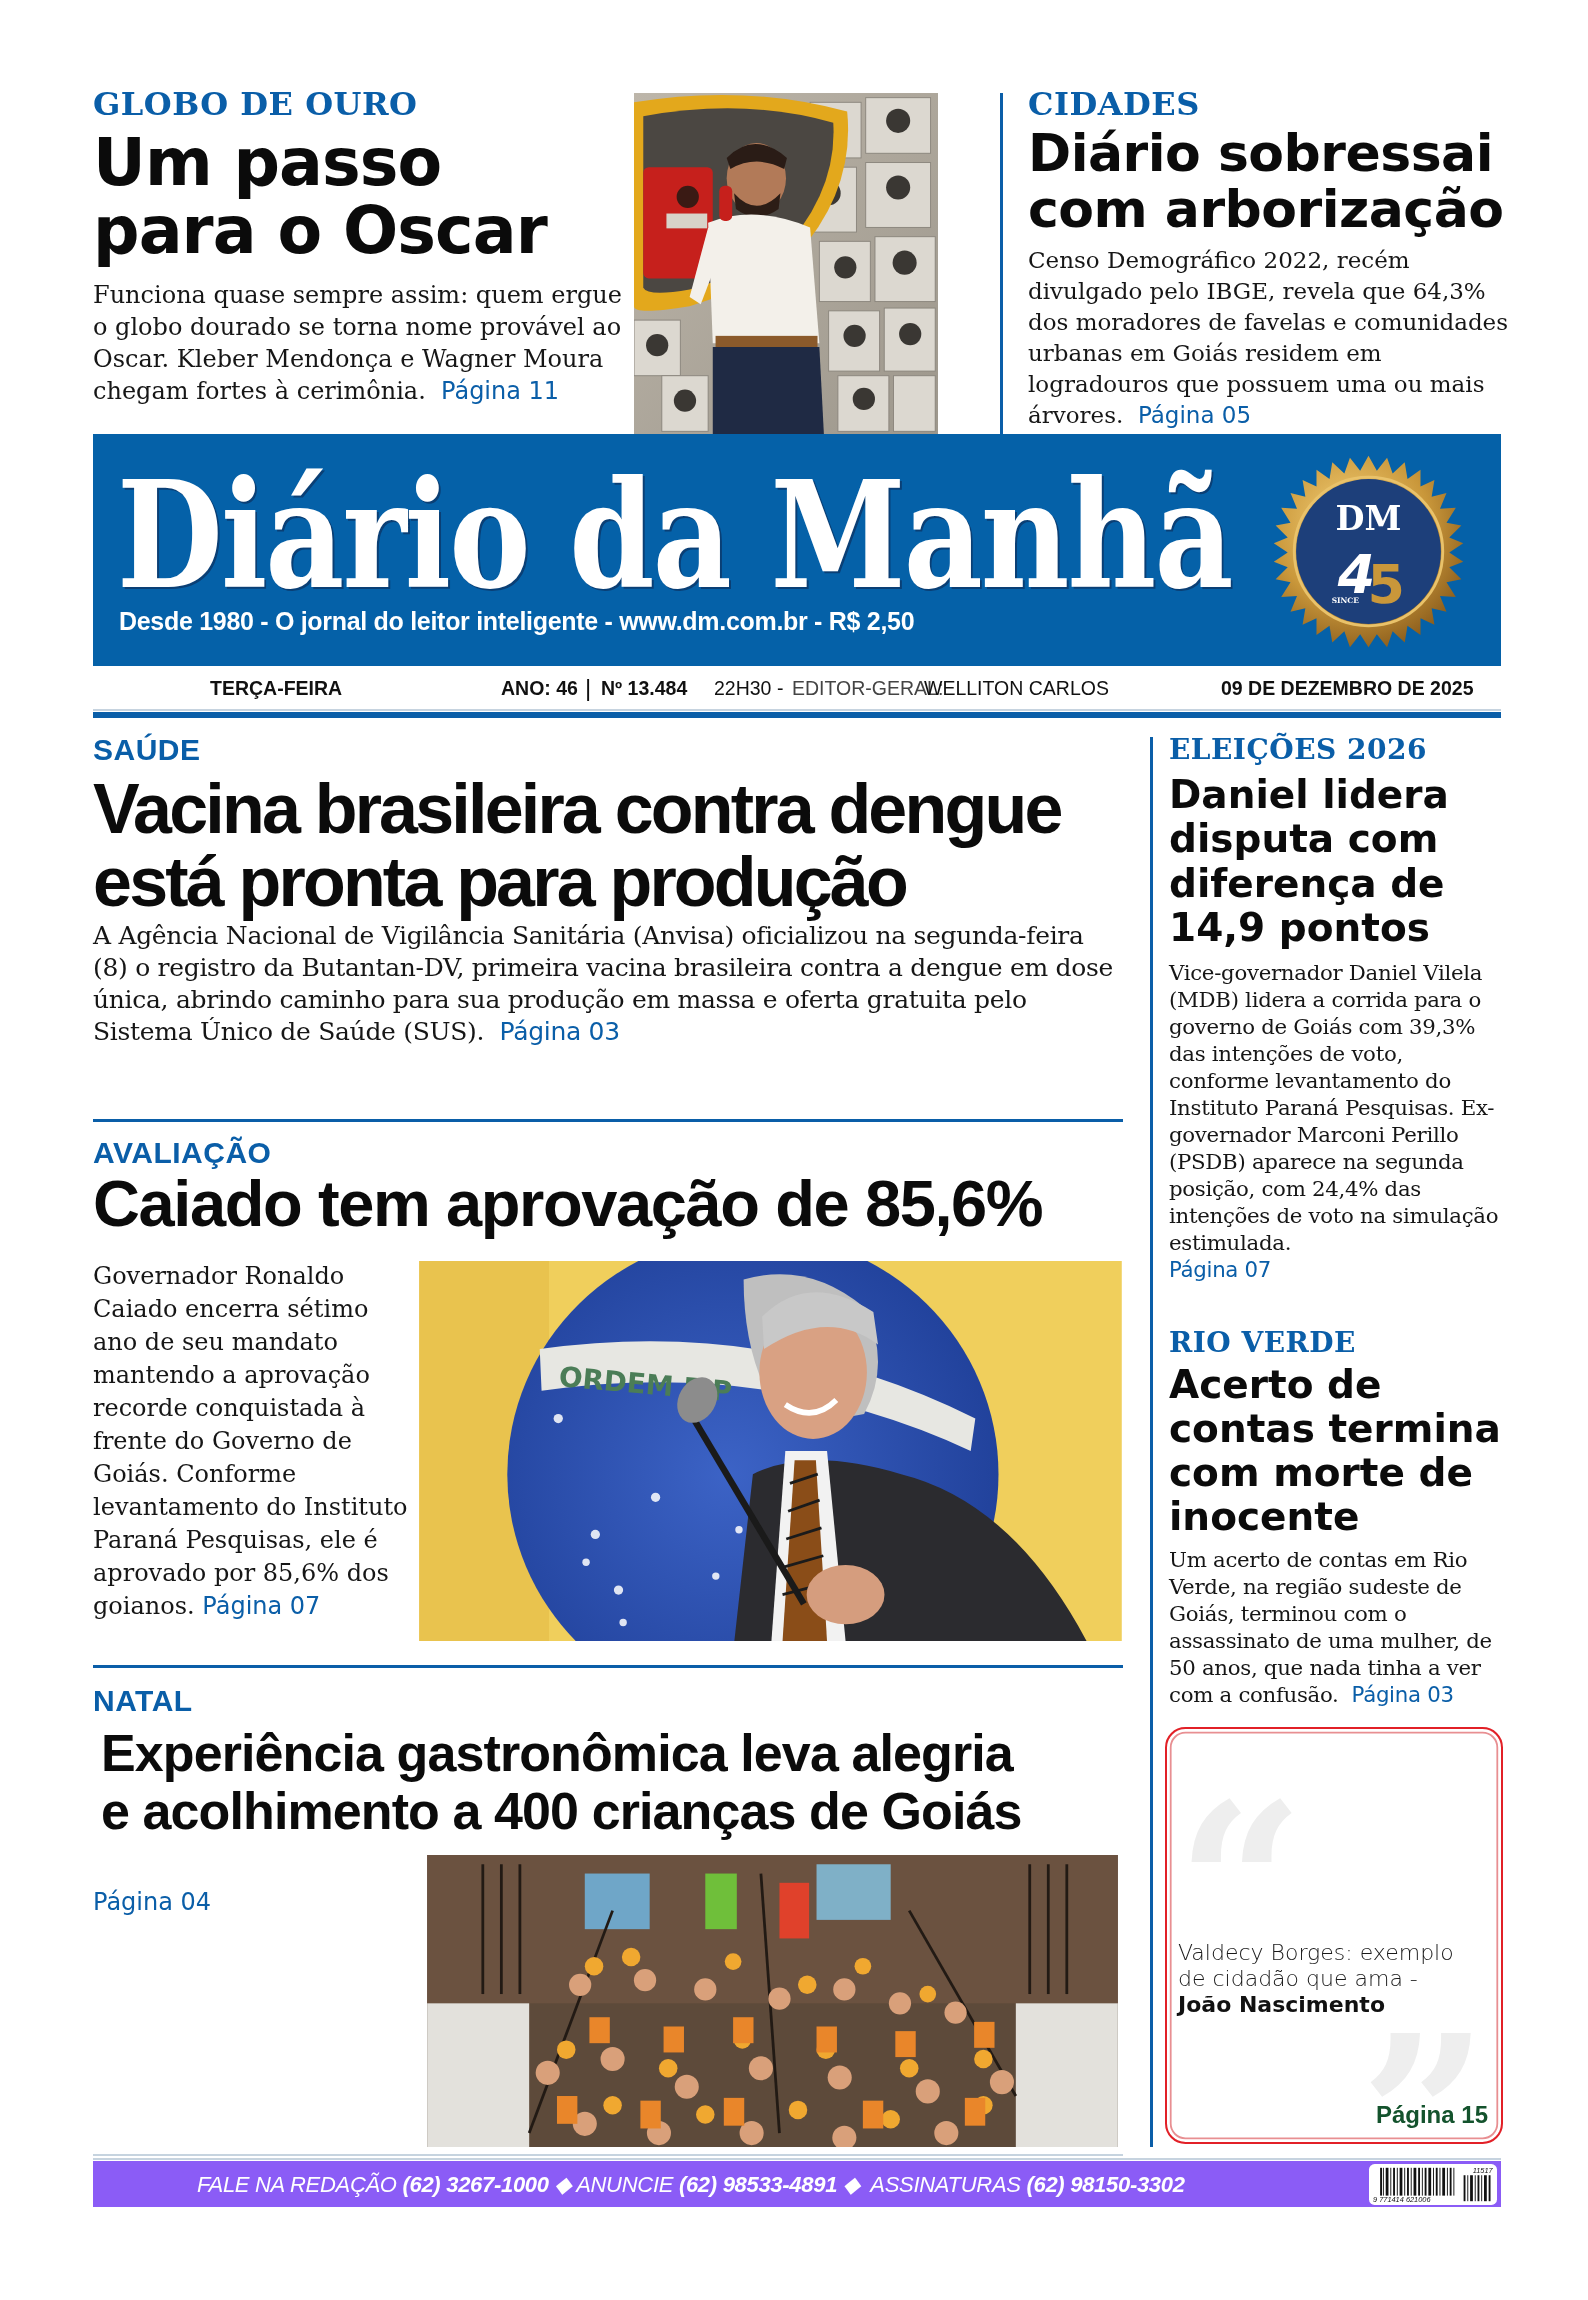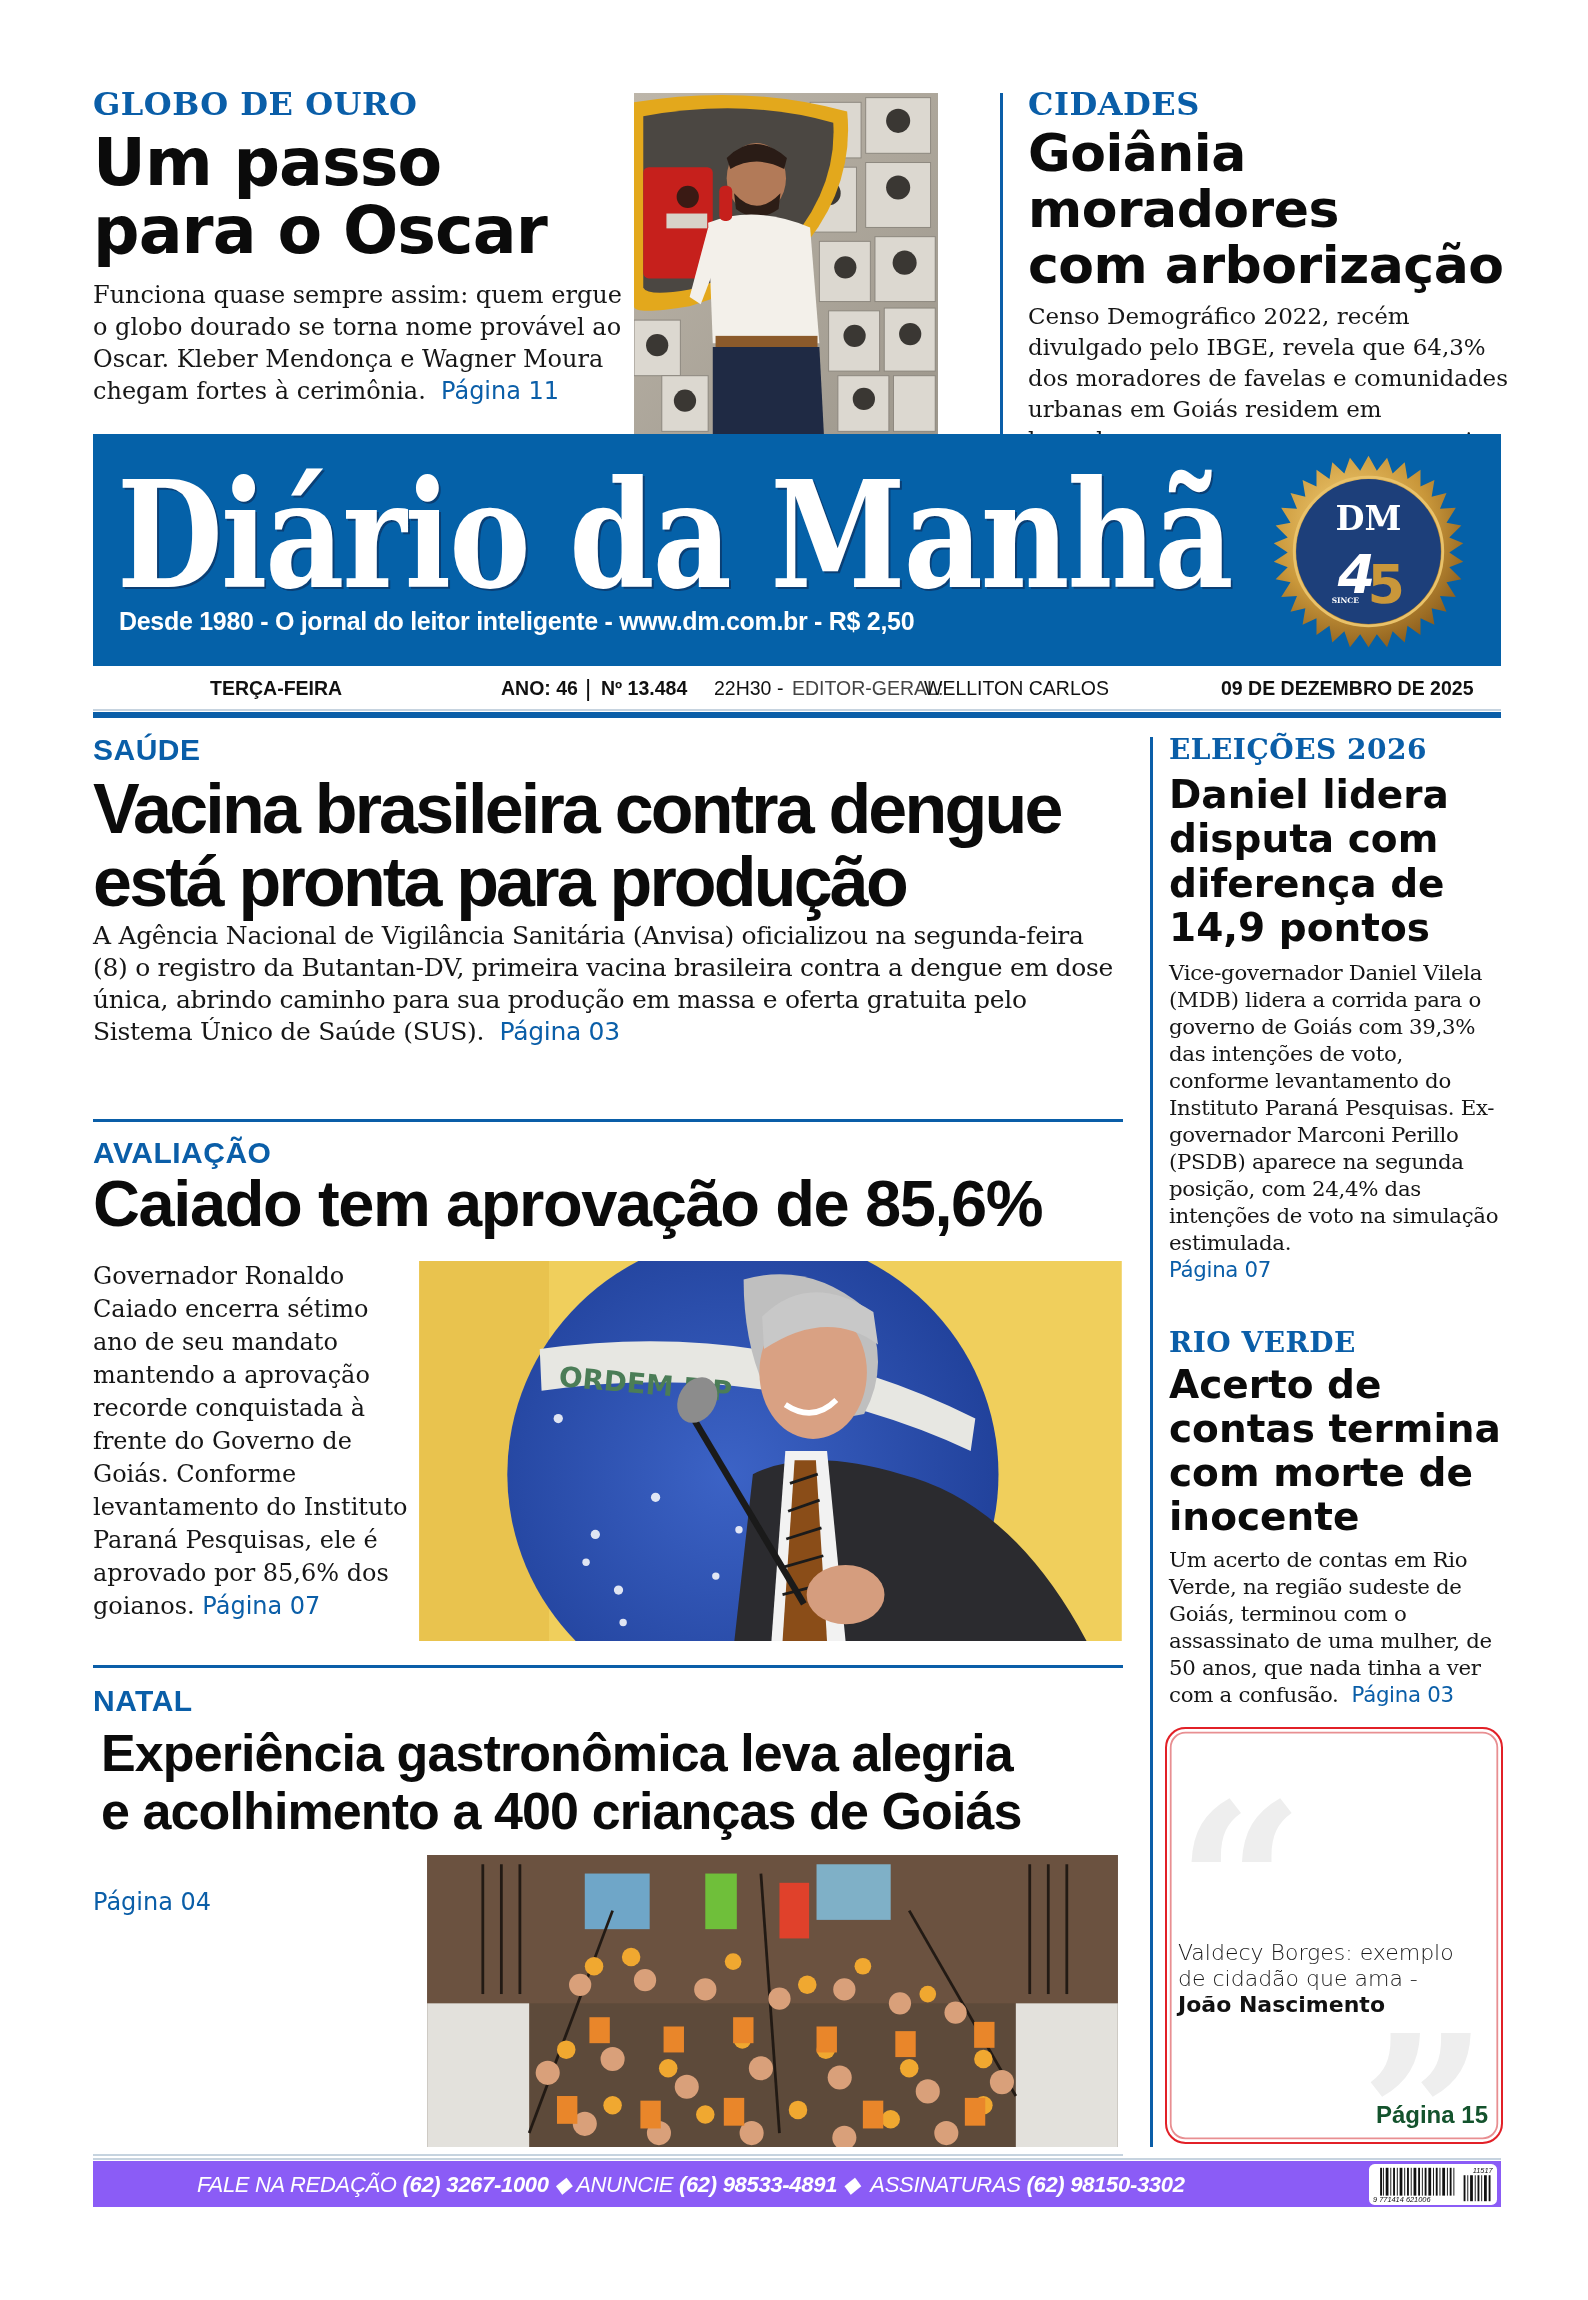--- a/index.html
+++ b/index.html
@@ -153,21 +153,21 @@
     <path d="M80 145 L60 220 L72 228 L98 160 Z" fill="#f3f0ea"></path>
     <rect x="92" y="100" width="14" height="38" rx="6" fill="#c6201c"></rect>
   </svg>
 </div>
 
 <div class="rule-v" style="left:1000px; top:93px; height:341px;"></div>
 
 <div id="top-right" class="abs">
   <div class="kicker">CIDADES</div>
   <div class="headline">
-    <div>Goiânia moradores</div>
+    <div>Diário sobressai</div>
     <div>com arborização</div>
   </div>
   <p class="body-text"><span>Censo Demográfico 2022, recém divulgado pelo IBGE, revela que 64,3% dos moradores de favelas e comunidades urbanas em Goiás residem em logradouros que possuem uma ou mais árvores.</span>&nbsp; <span class="pagelink">Página 05</span></p>
 </div>
 
 <div id="masthead" class="abs">
   <div id="masthead-title">Diário da Manhã</div>
   <div id="masthead-tagline">Desde 1980 - O jornal do leitor inteligente - www.dm.com.br - R$ 2,50</div>
   <svg id="seal" viewBox="0 0 210 210">
     <defs>

